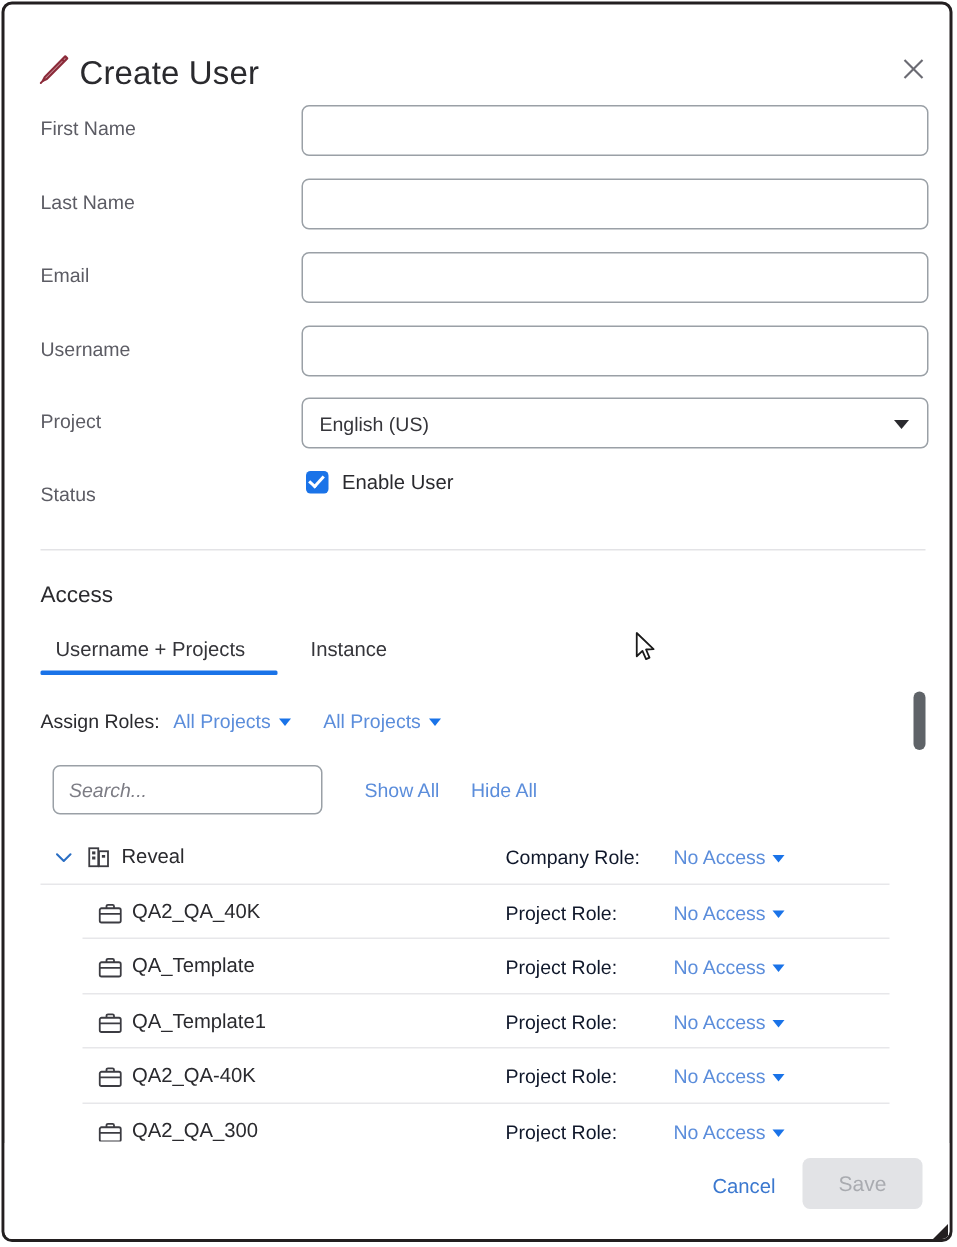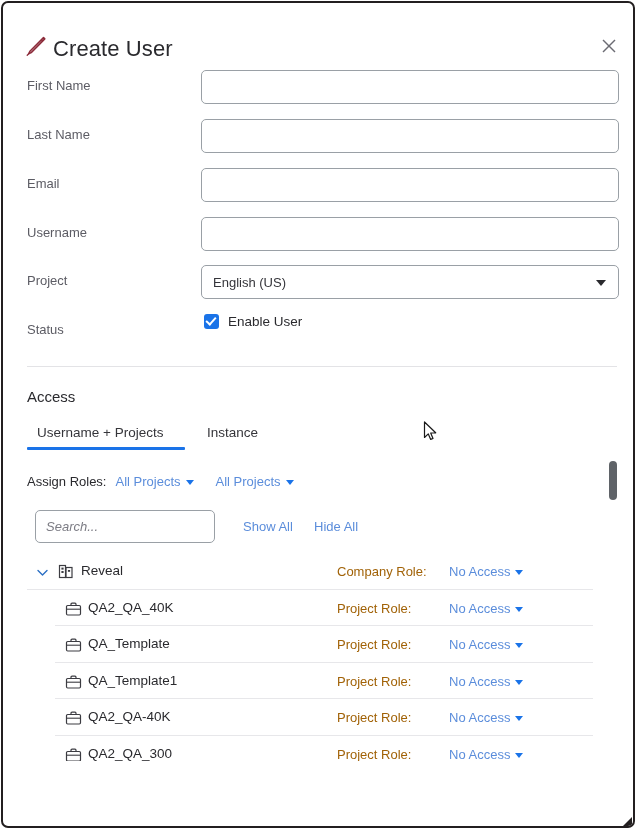--- a/index.html
+++ b/index.html
@@ -318,21 +318,21 @@
     color: #2a2a2e;
     white-space: nowrap;
   }
   .row-company .row-name { left: 78px; }
   .row-project .row-name { left: 85px; }
 
   .role-label {
     position: absolute;
     top: 11px;
     font-size: 13px;
-    color: #a16207;
+    color: #0f172a;
     white-space: nowrap;
   }
   .row-company .role-label { left: 334px; }
   .row-project .role-label { left: 334px; }
 
   .role-value {
     position: absolute;
     left: 446px;
     top: 11px;
     font-size: 13px;
@@ -569,20 +569,24 @@
       </span>
       <span class="row-name">QA2_QA_300</span>
       <span class="role-label">Project Role:</span>
       <span class="role-value"><span>No Access</span><span class="mini-caret"></span></span>
     </div>
 
   </div>
 
   <div class="scrollbar-thumb"></div>
 
+  <div class="footer">
+    <span class="cancel-button">Cancel</span>
+    <button class="save-button" disabled="">Save</button>
+  </div>
 
   <span class="resize-grip">
     <svg viewBox="0 0 11 11" width="11" height="11">
       <polygon points="11,0 11,11 0,11" fill="#231f20"></polygon>
     </svg>
   </span>
 
   <span class="cursor-pointer-icon">
     <svg viewBox="0 0 16 22" width="16" height="22">
       <path d="M1.5 1 L1.5 16.5 L5.3 12.9 L7.7 18.4 L10 17.4 L7.7 12 L12.7 11.8 Z" fill="#ffffff" stroke="#1a1a1a" stroke-width="1.2" stroke-linejoin="round"></path>

